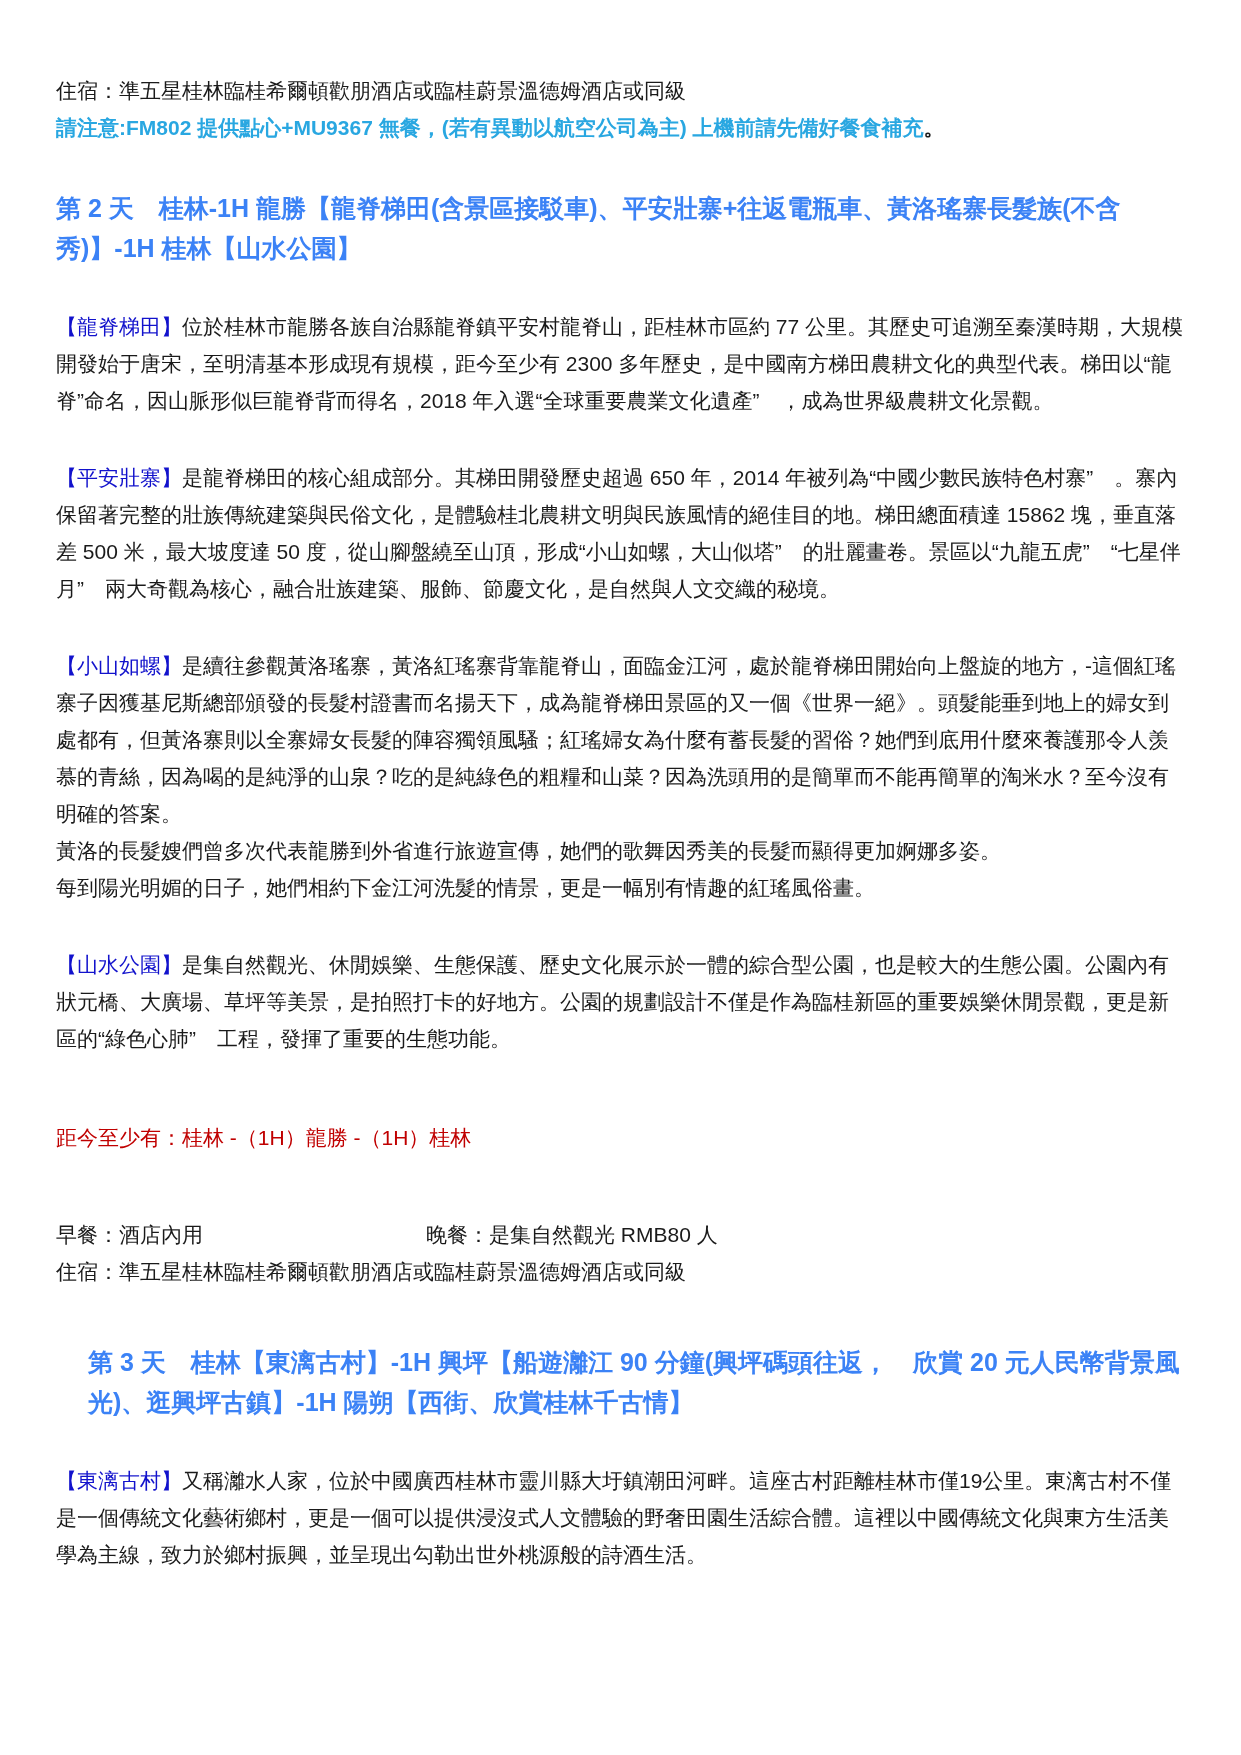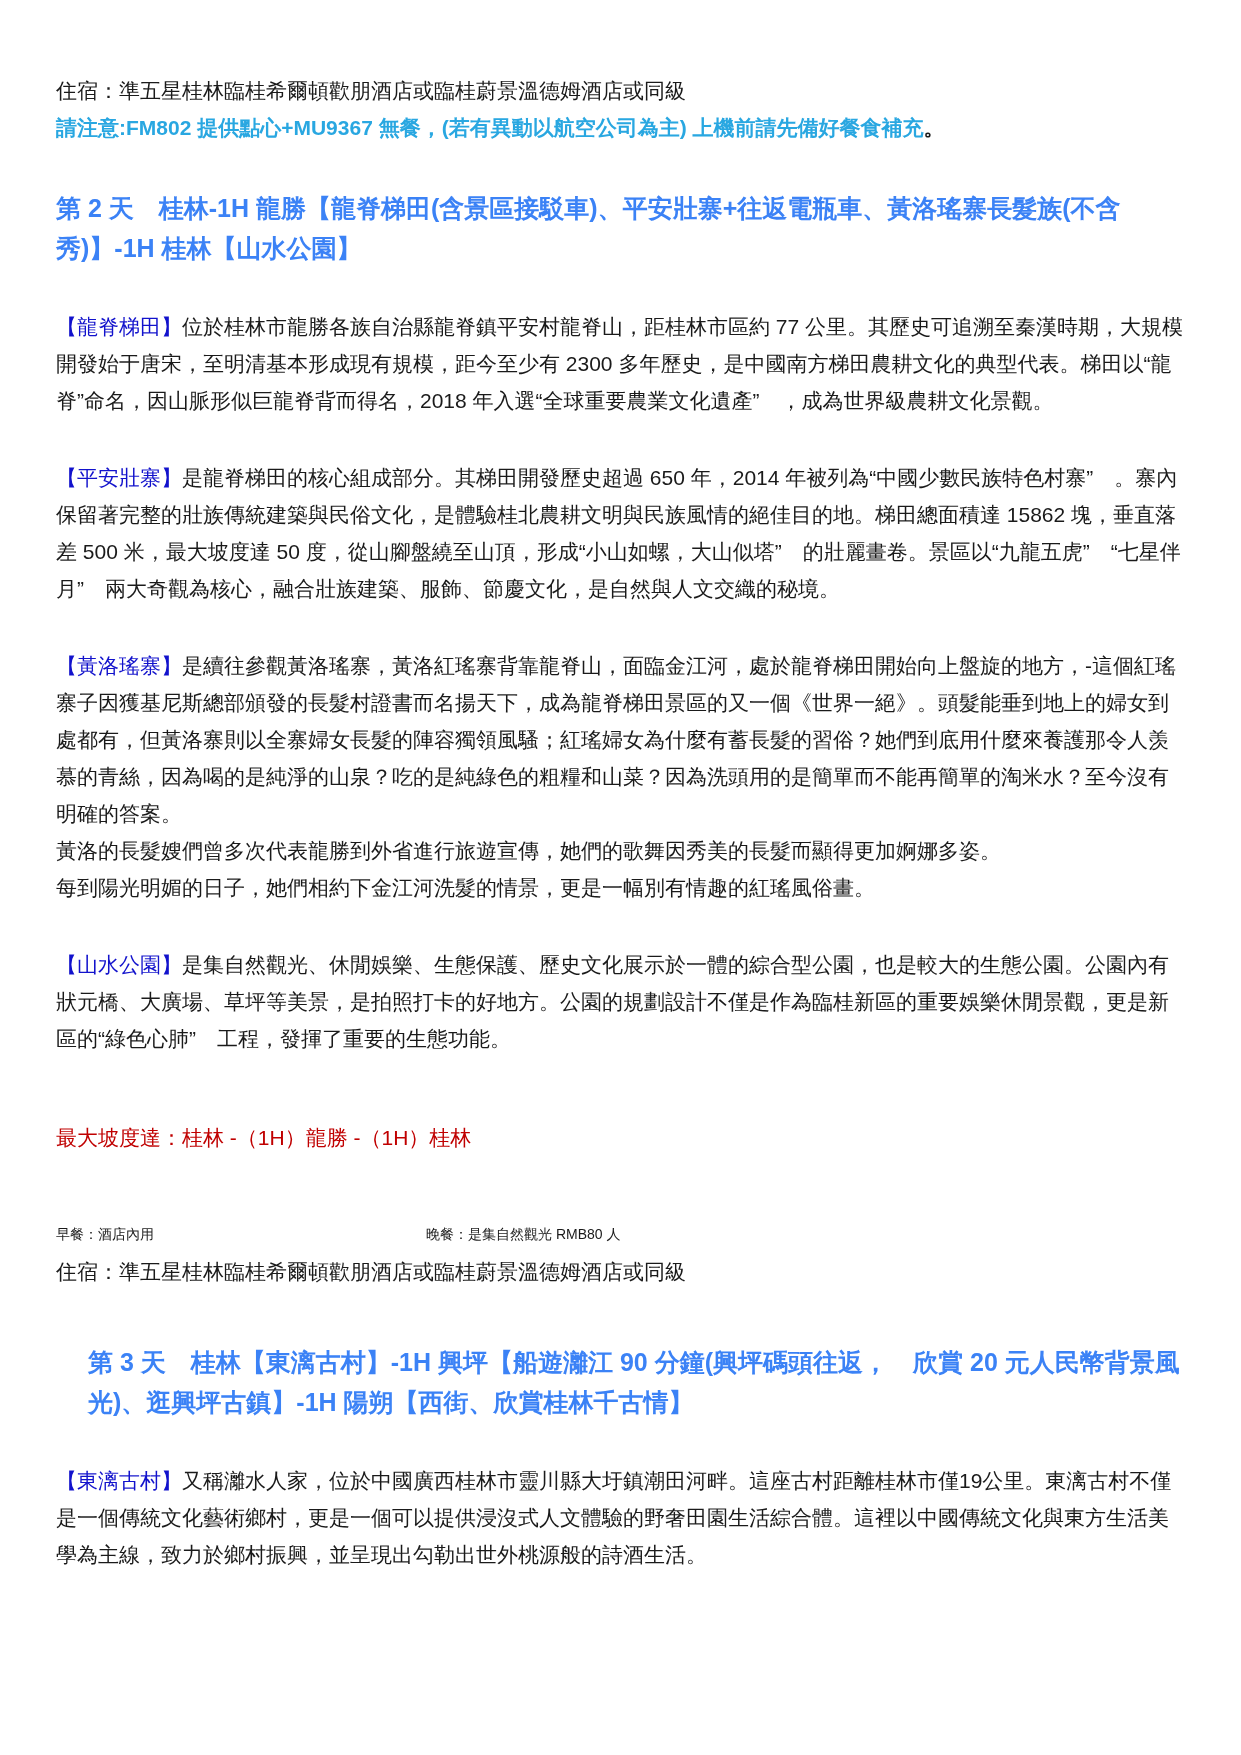--- a/index.html
+++ b/index.html
@@ -50,21 +50,21 @@
     white-space: pre-wrap;
   }
   .travel-time {
     font-size: 21px;
     line-height: 37px;
     color: #c00000;
     margin-top: 62px;
   }
   .meals-row {
     display: flex;
-    font-size: 14px;
+    font-size: 21px;
     line-height: 37px;
     margin-top: 60px;
   }
   .meals-row .meal-breakfast { flex: 0 0 370px; }
   .meals-row .meal-lunch     { flex: 0 0 380px; }
   .meals-row .meal-dinner    { flex: 1 1 auto; }
   .lodging-line {
     font-size: 21px;
     line-height: 37px;
   }
@@ -81,27 +81,27 @@
   <div class="plain-line">住宿：準五星桂林臨桂希爾頓歡朋酒店或臨桂蔚景溫德姆酒店或同級</div>
 
   <div class="flight-note"><span>請注意:FM802 提供點心+MU9367  無餐，(若有異動以航空公司為主)  上機前請先備好餐食補充</span><span class="period">。</span></div>
 
   <div class="day-heading">第 2 天　桂林-1H 龍勝【龍脊梯田(含景區接駁車)、平安壯寨+往返電瓶車、黃洛瑤寨長髮族(不含秀)】-1H 桂林【山水公園】</div>
 
   <div class="para"><span class="term">【龍脊梯田】</span><span class="para-body">位於桂林市龍勝各族自治縣龍脊鎮平安村龍脊山，距桂林市區約 77 公里。其歷史可追溯至秦漢時期，大規模開發始于唐宋，至明清基本形成現有規模，距今至少有 2300 多年歷史，是中國南方梯田農耕文化的典型代表。梯田以“龍脊”命名，因山脈形似巨龍脊背而得名，2018 年入選“全球重要農業文化遺產”　，成為世界級農耕文化景觀。</span></div>
 
   <div class="para"><span class="term">【平安壯寨】</span><span class="para-body">是龍脊梯田的核心組成部分。其梯田開發歷史超過 650 年，2014 年被列為“中國少數民族特色村寨”　。寨內保留著完整的壯族傳統建築與民俗文化，是體驗桂北農耕文明與民族風情的絕佳目的地。梯田總面積達 15862 塊，垂直落差 500 米，最大坡度達 50 度，從山腳盤繞至山頂，形成“小山如螺，大山似塔”　的壯麗畫卷。景區以“九龍五虎”　“七星伴月”　兩大奇觀為核心，融合壯族建築、服飾、節慶文化，是自然與人文交織的秘境。</span></div>
 
-  <div class="para"><span class="term">【黃洛瑤寨】</span><span class="para-body">是續往參觀黃洛瑤寨，黃洛紅瑤寨背靠龍脊山，面臨金江河，處於龍脊梯田開始向上盤旋的地方，-這個紅瑤寨子因獲基尼斯總部頒發的長髮村證書而名揚天下，成為龍脊梯田景區的又一個《世界一絕》。頭髮能垂到地上的婦女到處都有，但黃洛寨則以全寨婦女長髮的陣容獨領風騷；紅瑤婦女為什麼有蓄長髮的習俗？她們到底用什麼來養護那令人羡慕的青絲，因為喝的是純淨的山泉？吃的是純綠色的粗糧和山菜？因為洗頭用的是簡單而不能再簡單的淘米水？至今沒有明確的答案。
+  <div class="para"><span class="term">【小山如螺】</span><span class="para-body">是續往參觀黃洛瑤寨，黃洛紅瑤寨背靠龍脊山，面臨金江河，處於龍脊梯田開始向上盤旋的地方，-這個紅瑤寨子因獲基尼斯總部頒發的長髮村證書而名揚天下，成為龍脊梯田景區的又一個《世界一絕》。頭髮能垂到地上的婦女到處都有，但黃洛寨則以全寨婦女長髮的陣容獨領風騷；紅瑤婦女為什麼有蓄長髮的習俗？她們到底用什麼來養護那令人羡慕的青絲，因為喝的是純淨的山泉？吃的是純綠色的粗糧和山菜？因為洗頭用的是簡單而不能再簡單的淘米水？至今沒有明確的答案。
 黃洛的長髮嫂們曾多次代表龍勝到外省進行旅遊宣傳，她們的歌舞因秀美的長髮而顯得更加婀娜多姿。
 每到陽光明媚的日子，她們相約下金江河洗髮的情景，更是一幅別有情趣的紅瑤風俗畫。</span></div>
 
   <div class="para"><span class="term">【山水公園】</span><span class="para-body">是集自然觀光、休閒娛樂、生態保護、歷史文化展示於一體的綜合型公園，也是較大的生態公園。公園內有狀元橋、大廣場、草坪等美景，是拍照打卡的好地方。公園的規劃設計不僅是作為臨桂新區的重要娛樂休閒景觀，更是新區的“綠色心肺”　工程，發揮了重要的生態功能。</span></div>
 
-  <div class="travel-time">最大坡度達：桂林 -（1H）龍勝 -（1H）桂林</div>
+  <div class="travel-time">距今至少有：桂林 -（1H）龍勝 -（1H）桂林</div>
 
   <div class="meals-row">
     <span class="meal-breakfast">早餐：酒店內用</span>
     <span class="meal-dinner">晚餐：是集自然觀光 RMB80 人</span>
   </div>
 
   <div class="lodging-line">住宿：準五星桂林臨桂希爾頓歡朋酒店或臨桂蔚景溫德姆酒店或同級</div>
 
   <div class="day-heading day3-heading">第 3 天　桂林【東漓古村】-1H 興坪【船遊灕江 90 分鐘(興坪碼頭往返，　欣賞 20 元人民幣背景風光)、逛興坪古鎮】-1H 陽朔【西街、欣賞桂林千古情】</div>
 

